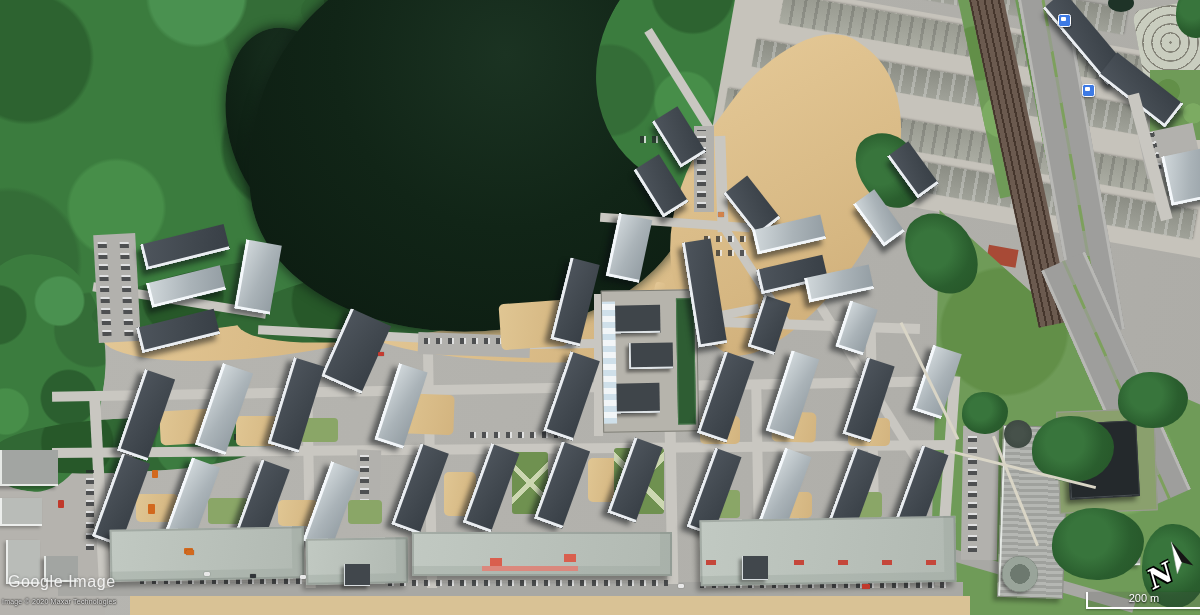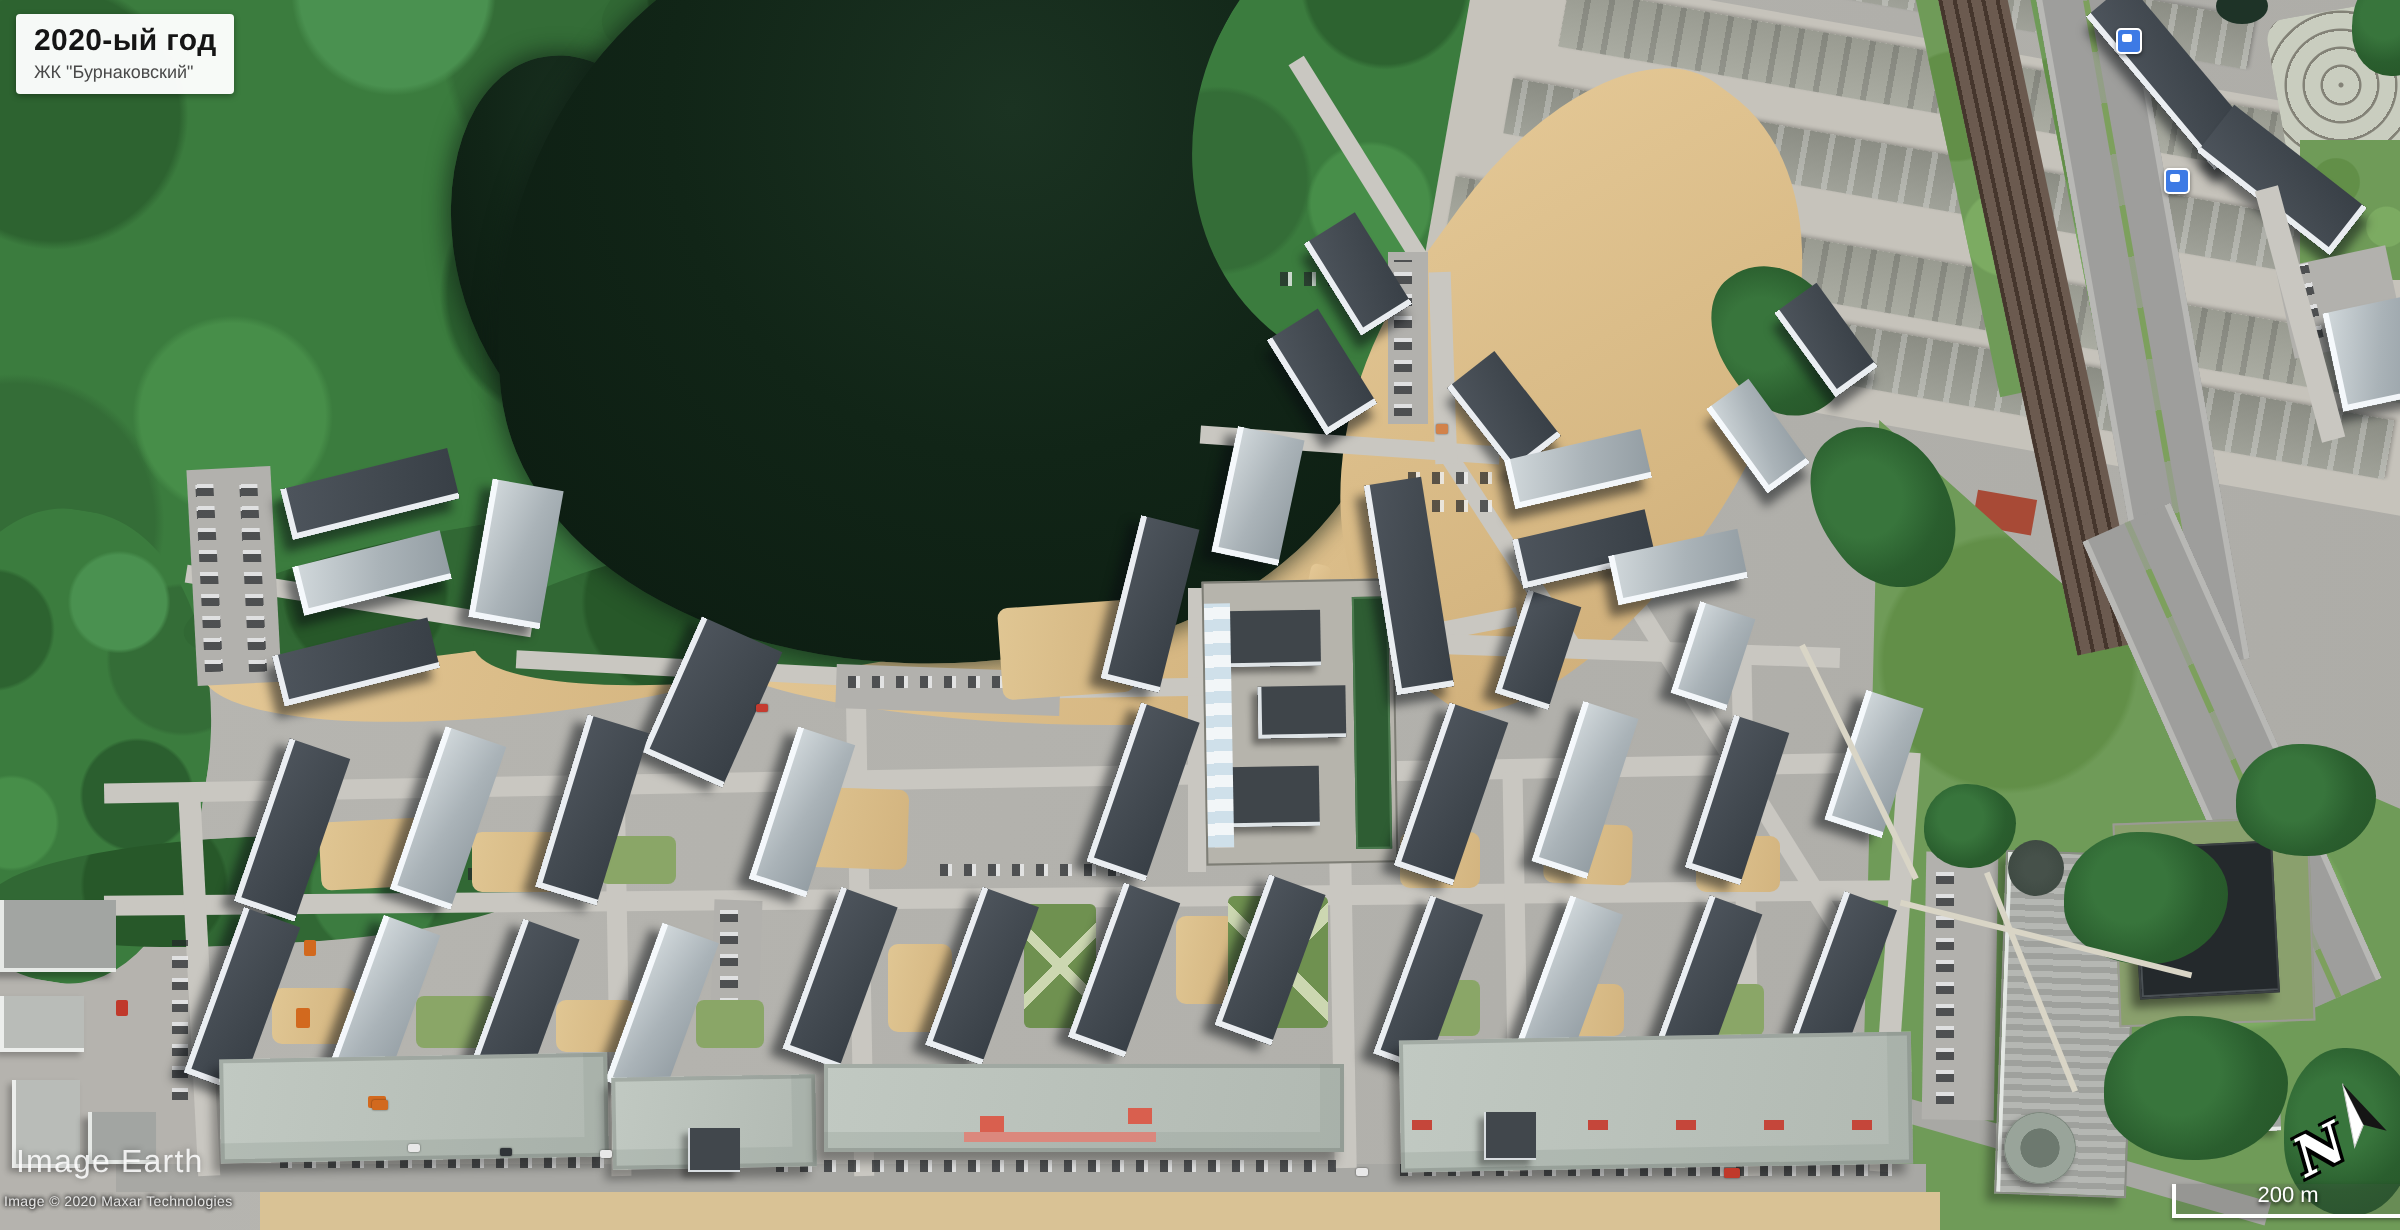--- a/index.html
+++ b/index.html
@@ -308,26 +308,22 @@
 
   <i class="po car" style="--x:186px;--y:550px;--w:8px;--h:5px;background:#d2691e"></i>
   <i class="po car" style="--x:862px;--y:584px;--w:8px;--h:5px;background:#c0392b"></i>
   <i class="po car" style="--x:378px;--y:352px;--w:6px;--h:4px;background:#c53b30"></i>
   <i class="po car" style="--x:718px;--y:212px;--w:6px;--h:5px;background:#d2824a"></i>
   <i class="po car" style="--x:204px;--y:572px;--w:6px;--h:4px;background:#e8e8e8"></i>
   <i class="po car" style="--x:250px;--y:574px;--w:6px;--h:4px;background:#303438"></i>
   <i class="po car" style="--x:300px;--y:575px;--w:6px;--h:4px;background:#e8e8e8"></i>
   <i class="po car" style="--x:678px;--y:584px;--w:6px;--h:4px;background:#e8e8e8"></i>
 
-  <div class="labelbox">
-    <div class="lb-title">2020-ый год</div>
-    <div class="lb-sub">ЖК "Бурнаковский"</div>
-  </div>
-
-  <div class="watermark">Image Earth</div>
+
+  <div class="watermark">Google Image</div>
   <div class="copyright">Image © 2020 Maxar Technologies</div>
 
   <div class="compass">
     <svg width="32" height="36" viewBox="0 0 32 36">
       <polygon points="16,1 7,32 16,24" fill="#ffffff" stroke="#cccccc" stroke-width="0.5"></polygon>
       <polygon points="16,1 25,32 16,24" fill="#151515"></polygon>
     </svg>
   </div>
   <div class="nletter">N</div>
 

